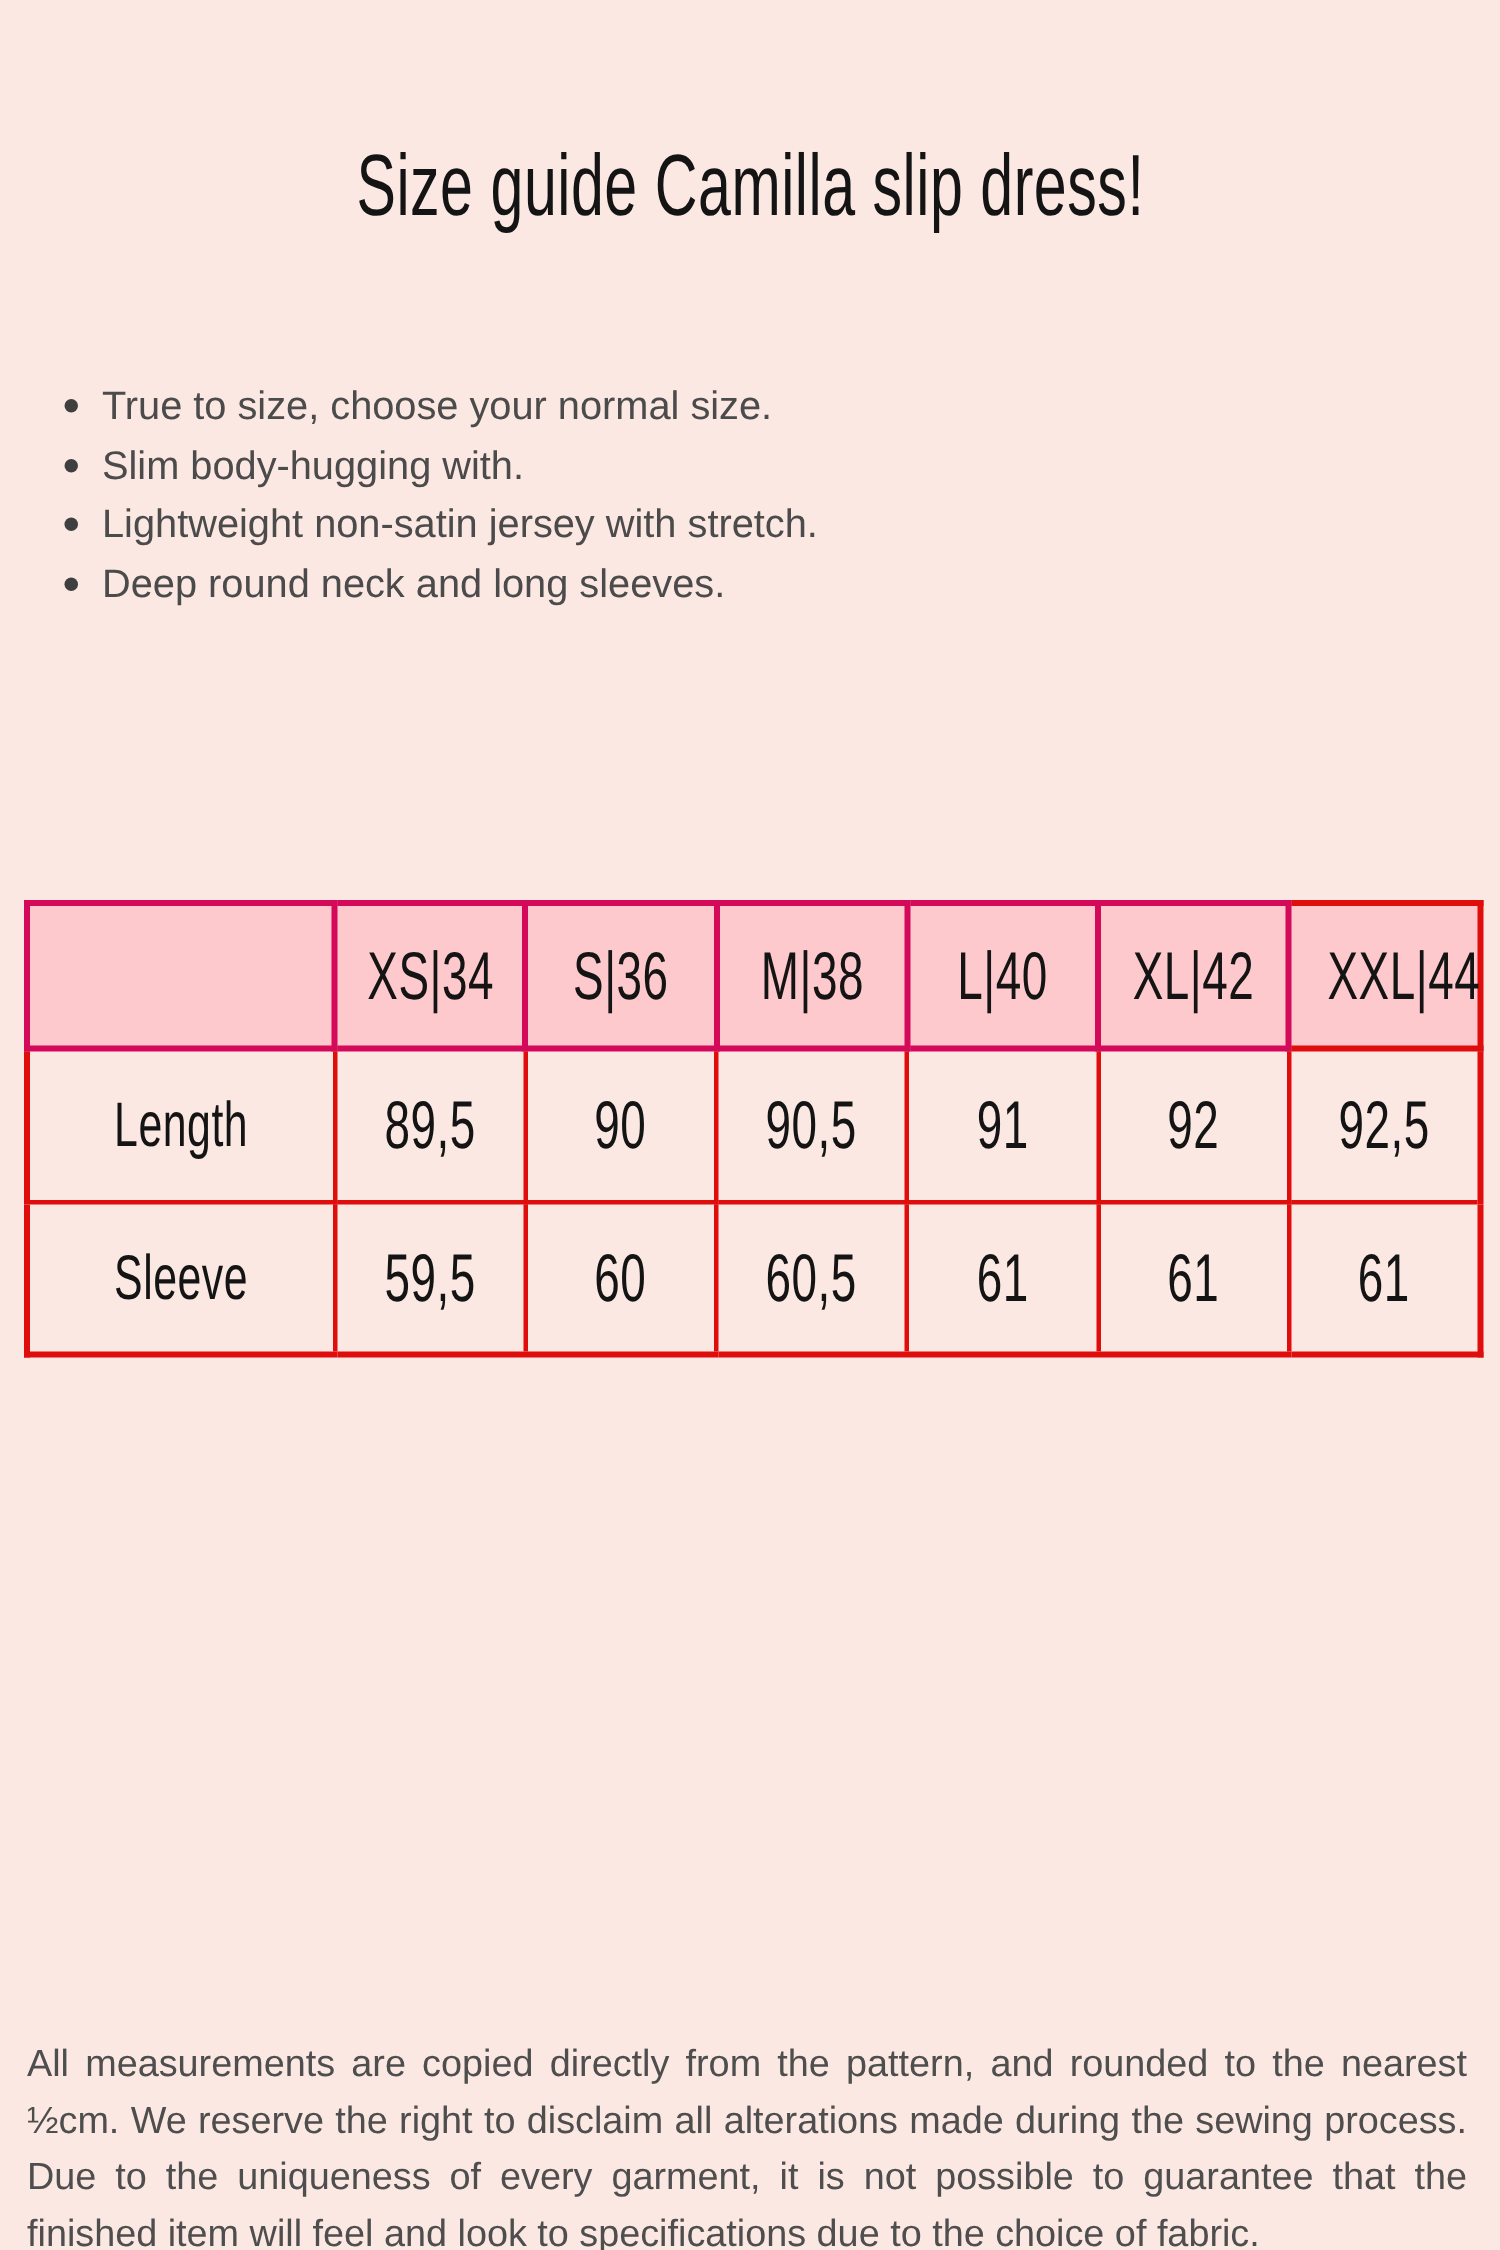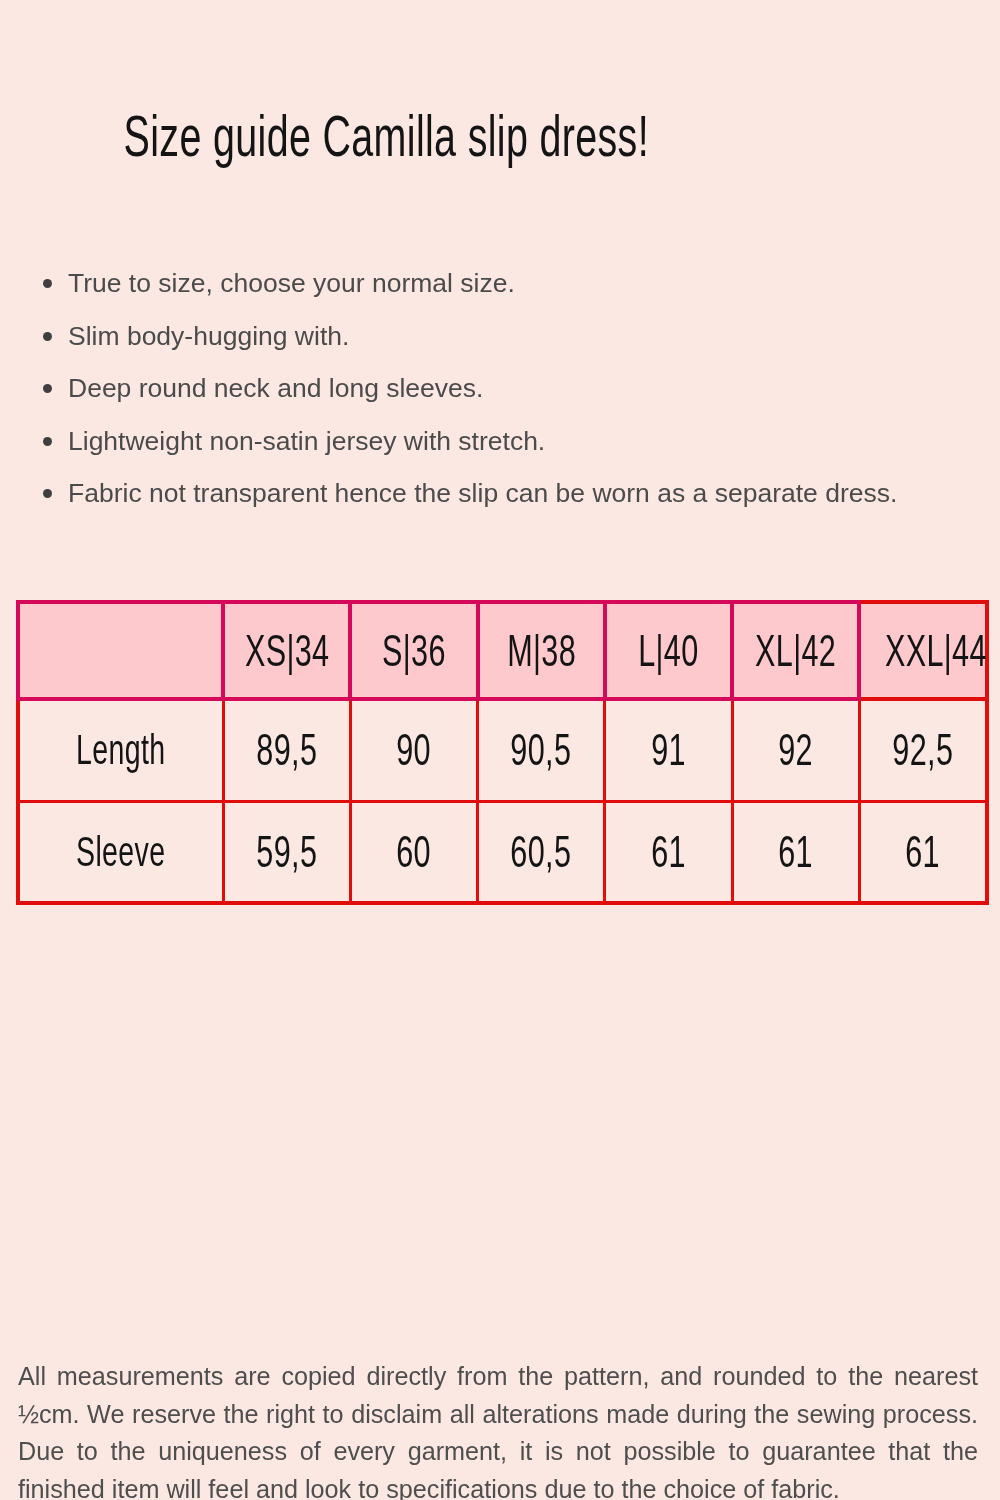--- a/index.html
+++ b/index.html
@@ -21,34 +21,35 @@
   
   .cond{
     display:inline-block;
     transform:scaleX(0.68);
     transform-origin:50% 50%;
     white-space:nowrap;
     letter-spacing:0.5px;
   }
   
   .title-wrap{
-    position:absolute; top:100px; left:0; width:1000px;
+    position:absolute; top:88px; left:0; width:1000px;
+    text-align:center;
   }
   .title-wrap h1{
     font-size:58px; font-weight:normal; color:var(--heading);
     line-height:72px;
   }
   
   .features{
     position:absolute; top:251px; left:42px; right:38px;
     list-style:none;
     font-size:26.5px; color:var(--body-text); line-height:39.6px;
   }
   .features li{
-    position:relative; padding-left:26px;margin-top:13px;
+    position:relative; padding-left:26px;
   }
   .features li::before{
     content:""; position:absolute; left:1px; top:15px;
     width:9px; height:9px; border-radius:50%; background:#3f3f3f;
   }
   
   .size-table{
     position:absolute; top:600px; left:16px;
     width:969px; border-collapse:collapse; table-layout:fixed;
   }
@@ -81,23 +82,22 @@
 </head>
 <body>
 
 <div class="title-wrap">
   <h1><span class="cond">Size guide Camilla slip dress!</span></h1>
 </div>
 
 <ul class="features">
   <li>True to size, choose your normal size.</li>
   <li>Slim body-hugging with.</li>
+  <li>Lightweight non-satin jersey with stretch.</li>
   <li>Deep round neck and long sleeves.</li>
-  <li>Lightweight non-satin jersey with stretch.</li>
-  <li>Fabric not transparent hence the slip can be worn as a separate dress.</li>
 </ul>
 
 <table class="size-table">
   <colgroup>
     <col class="c-label">
     <col class="c-size">
       <col class="c-size">
       <col class="c-size">
     <col class="c-size">
       <col class="c-size">

